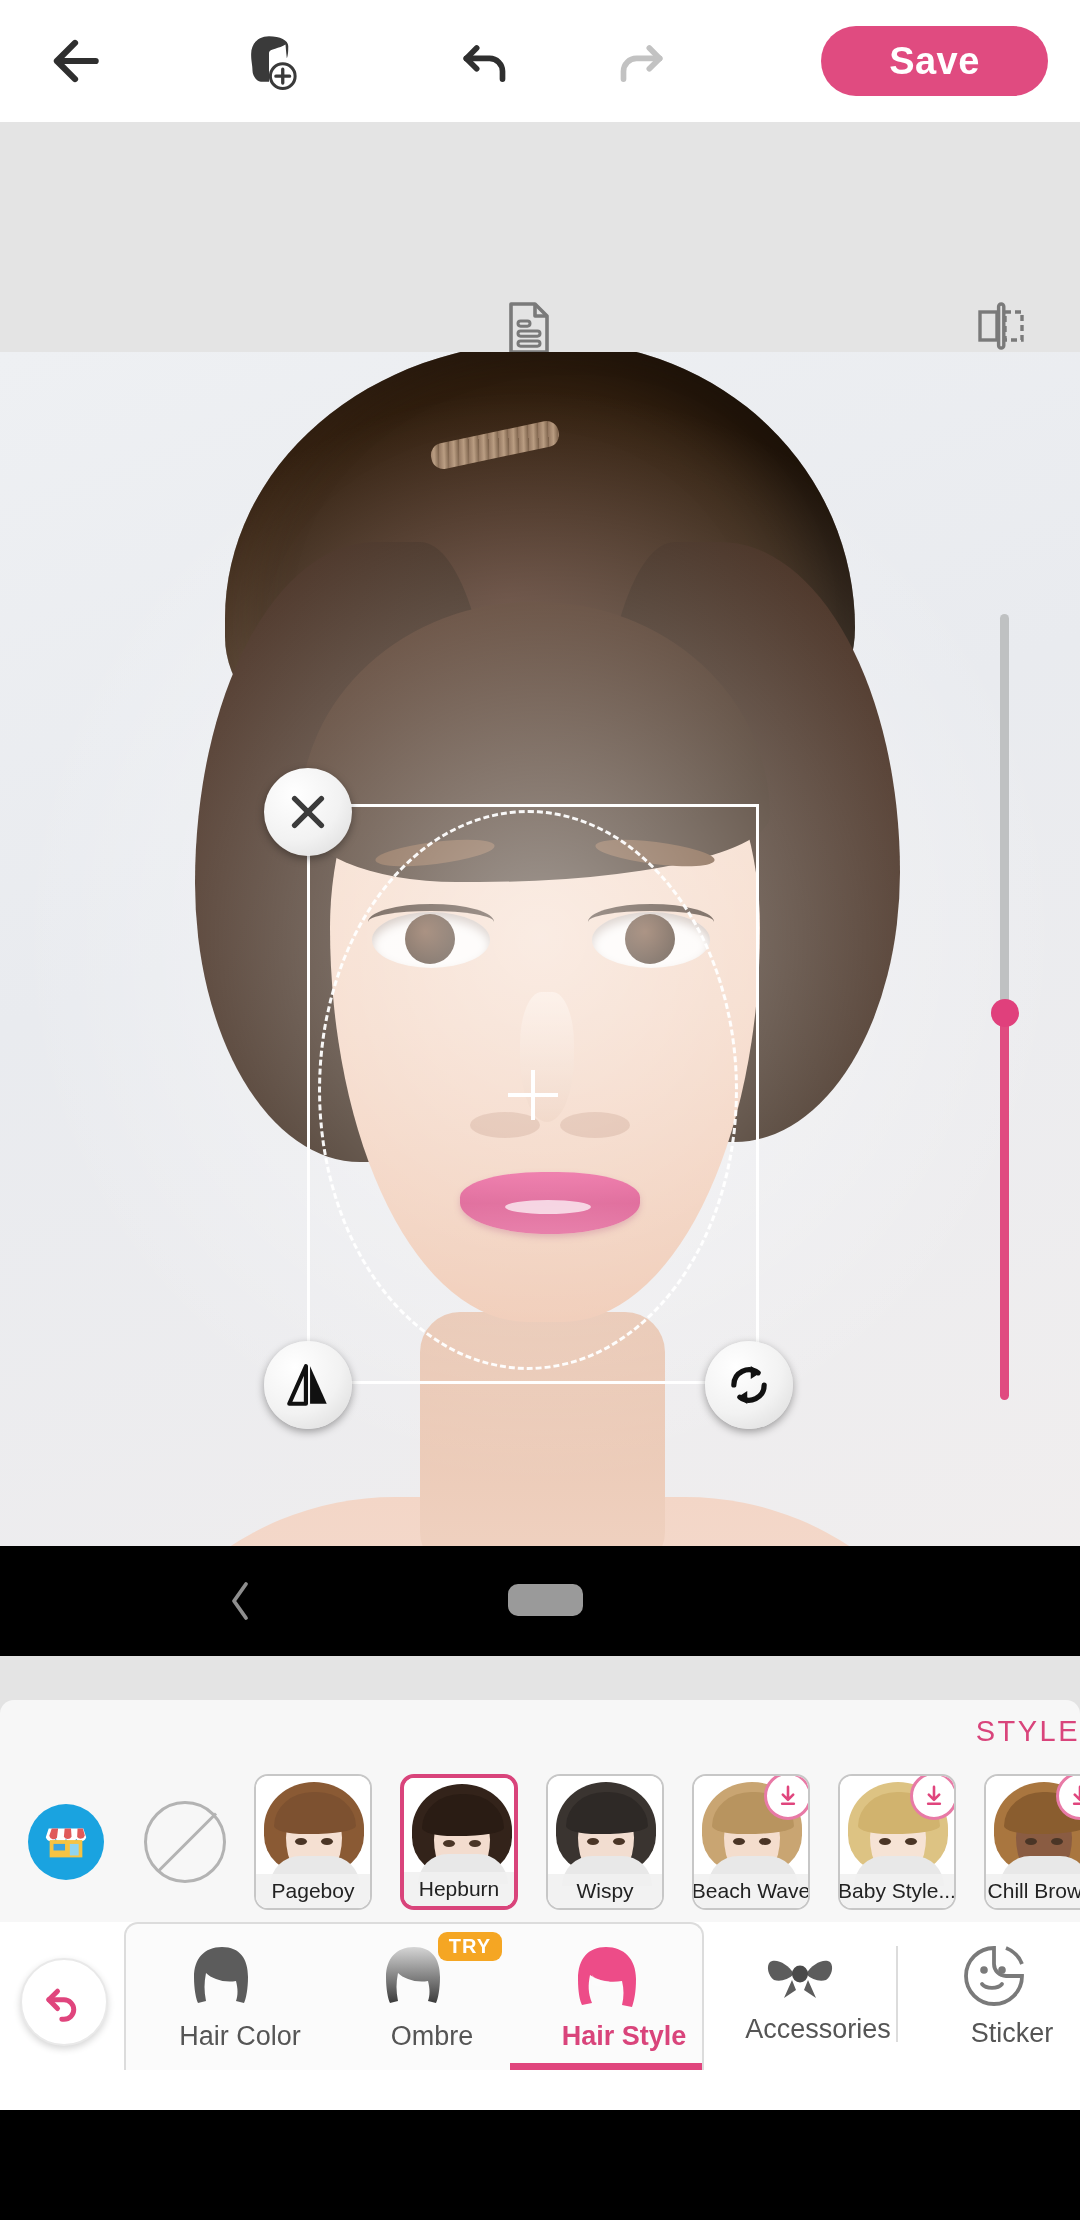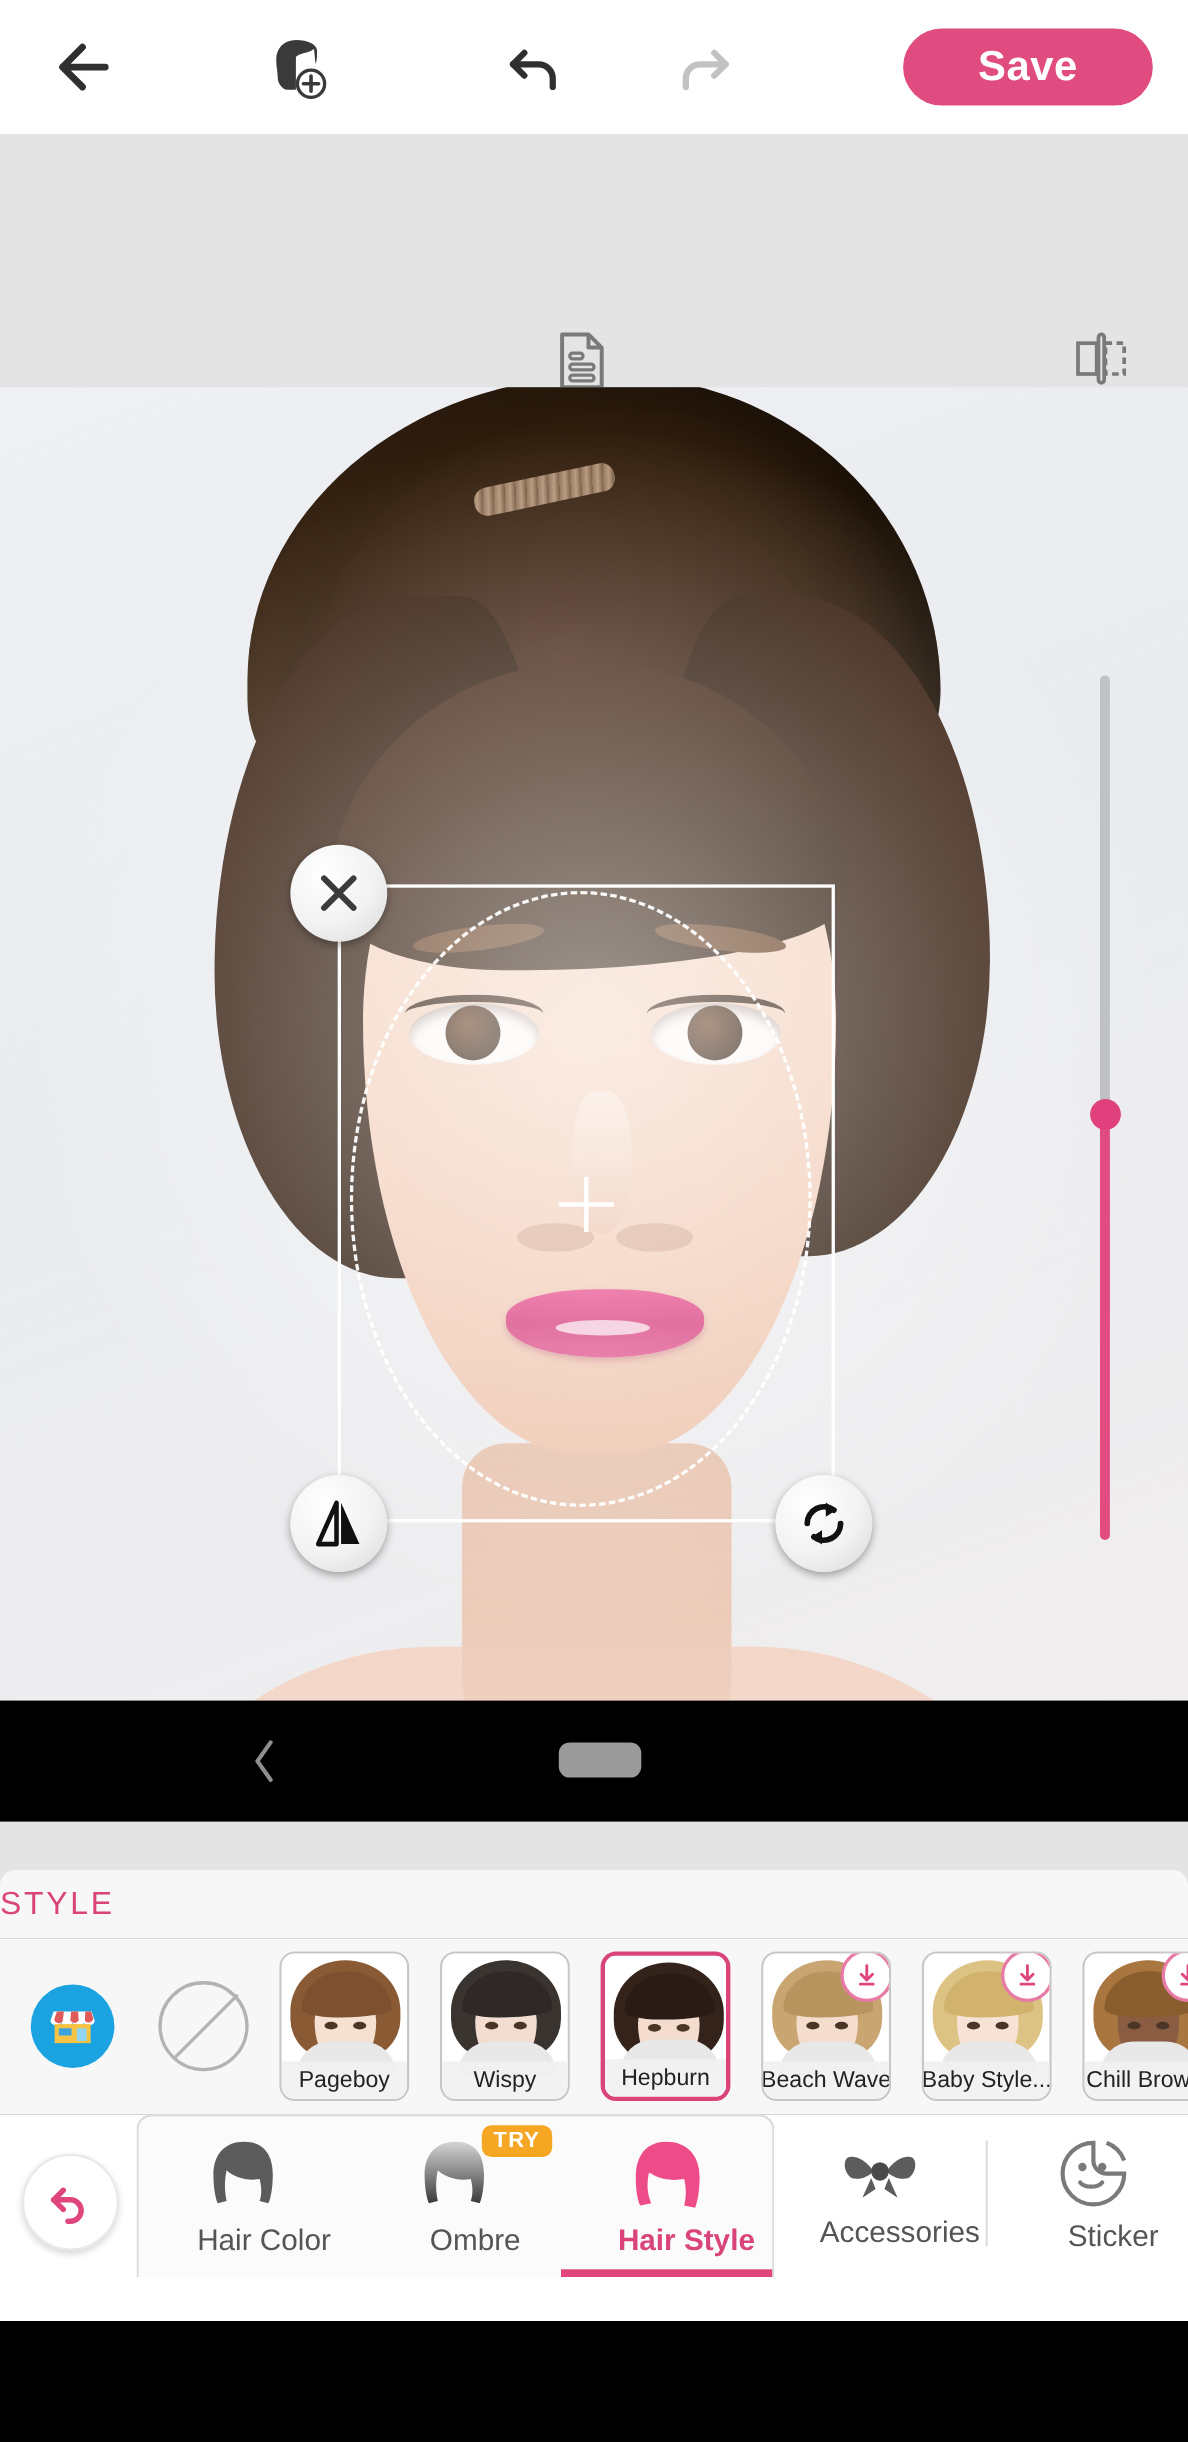--- a/index.html
+++ b/index.html
@@ -164,21 +164,21 @@
   .canvas-bottom-pad {
     position:absolute; top:1530px; left:0; width:1080px; height:48px; background:#e4e4e4;
   }
 
   
   .seg-tabs {
     position:absolute; top:1700px; left:0; width:1080px; height:62px;
     display:flex; background:#e3e3e3;
   }
   .seg-tab {
-    flex:1; display:flex; align-items:center; justify-content:flex-start;
+    flex:1; display:flex; align-items:center; justify-content:flex-end;
     font-size:29px; letter-spacing:2.5px; color:#6d6d6d;
     background:#e3e3e3;
   }
   .seg-tab.active {
     background:#f7f7f7; color:#d9447b;
     border-top-left-radius:14px; border-top-right-radius:14px;
   }
 
   
   .strip {
@@ -416,46 +416,46 @@
         <div class="tf-face" style="background:#f5e0d2"></div>
         <div class="tf-bang" style="background:#7d5130"></div>
         <div class="tf-eye l"></div>
         <div class="tf-eye r"></div>
         <div class="tf-mouth"></div>
         <div class="tf-body"></div>
       </div>
       <div class="thumb-label">Pageboy</div>
     </div>
 
+    <div class="thumb selected">
+      <div class="tf">
+        <div class="tf-hair" style="background:#33231a"></div>
+        <div class="tf-face" style="background:#f3dcce"></div>
+        <div class="tf-bang" style="background:#2a1c14"></div>
+        <div class="tf-eye l"></div>
+        <div class="tf-eye r"></div>
+        <div class="tf-mouth"></div>
+        <div class="tf-body"></div>
+      </div>
+      <div class="thumb-label">Hepburn</div>
+    </div>
+
     <div class="thumb">
       <div class="tf">
         <div class="tf-hair" style="background:#3a3430"></div>
         <div class="tf-face" style="background:#f2ddd0"></div>
         <div class="tf-bang" style="background:#2e2926"></div>
         <div class="tf-eye l"></div>
         <div class="tf-eye r"></div>
         <div class="tf-mouth"></div>
         <div class="tf-body"></div>
       </div>
       <div class="thumb-label">Wispy</div>
     </div>
 
-    <div class="thumb selected">
-      <div class="tf">
-        <div class="tf-hair" style="background:#33231a"></div>
-        <div class="tf-face" style="background:#f3dcce"></div>
-        <div class="tf-bang" style="background:#2a1c14"></div>
-        <div class="tf-eye l"></div>
-        <div class="tf-eye r"></div>
-        <div class="tf-mouth"></div>
-        <div class="tf-body"></div>
-      </div>
-      <div class="thumb-label">Hepburn</div>
-    </div>
-
     <div class="thumb">
       <div class="tf">
         <div class="tf-hair" style="background:#c9a572"></div>
         <div class="tf-face" style="background:#f4ddcd"></div>
         <div class="tf-bang" style="background:#b8945f"></div>
         <div class="tf-eye l"></div>
         <div class="tf-eye r"></div>
         <div class="tf-mouth"></div>
         <div class="tf-body"></div>
       </div>

